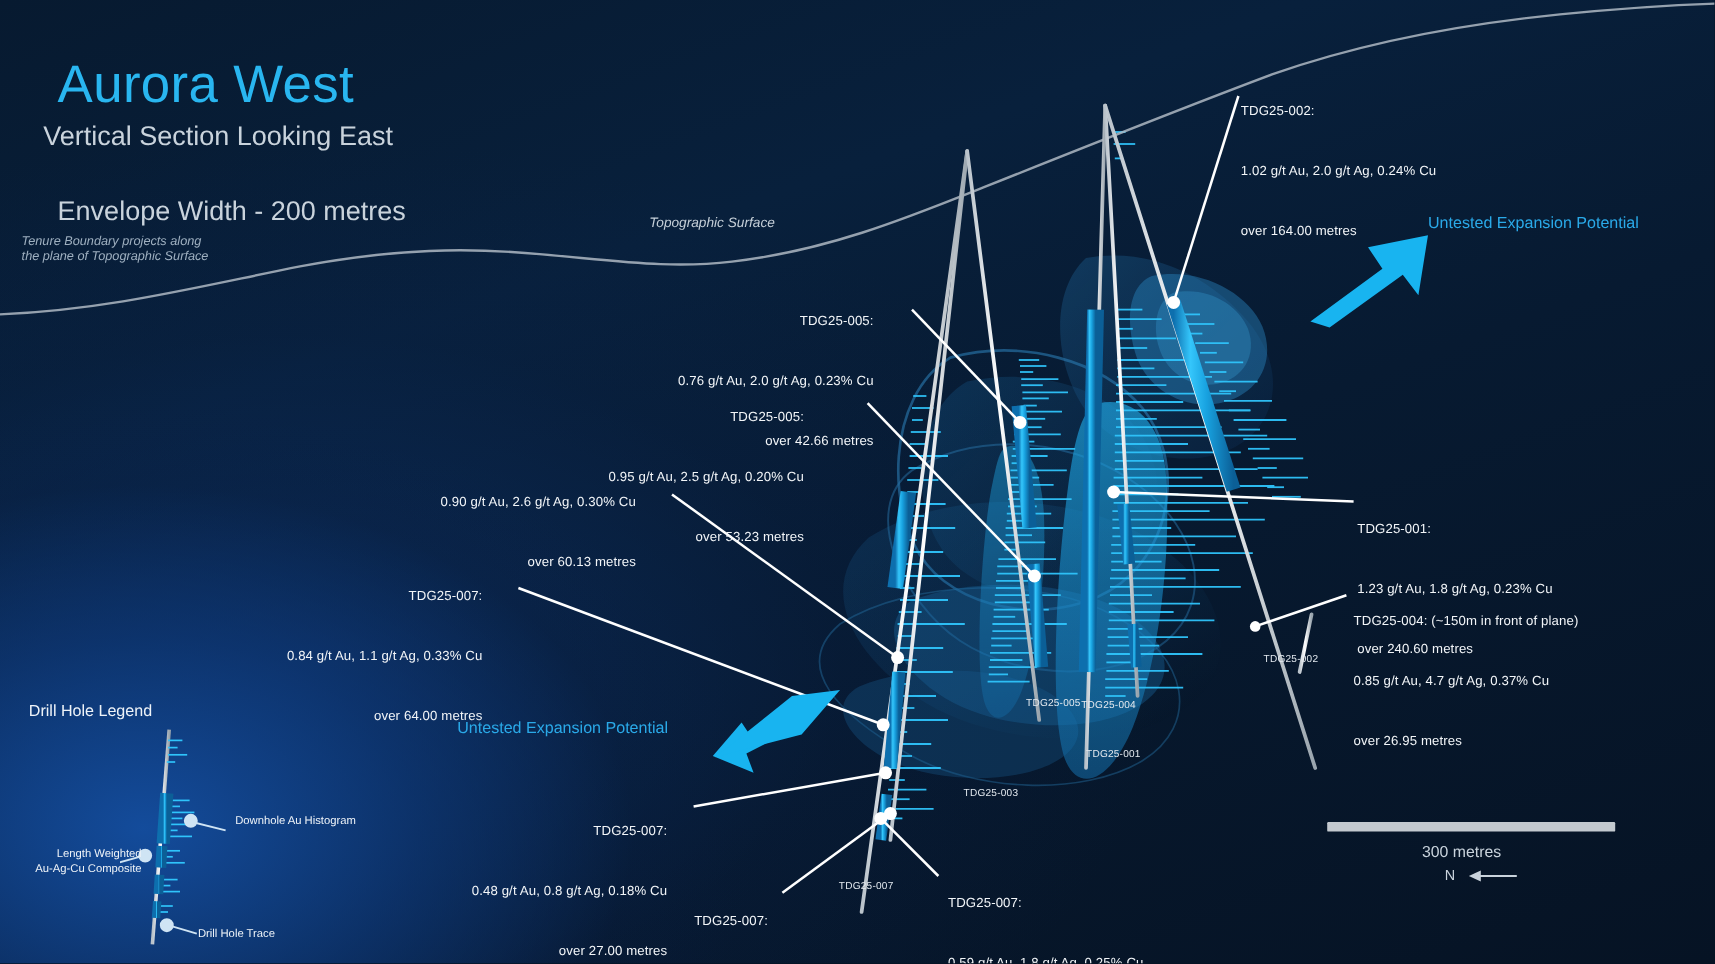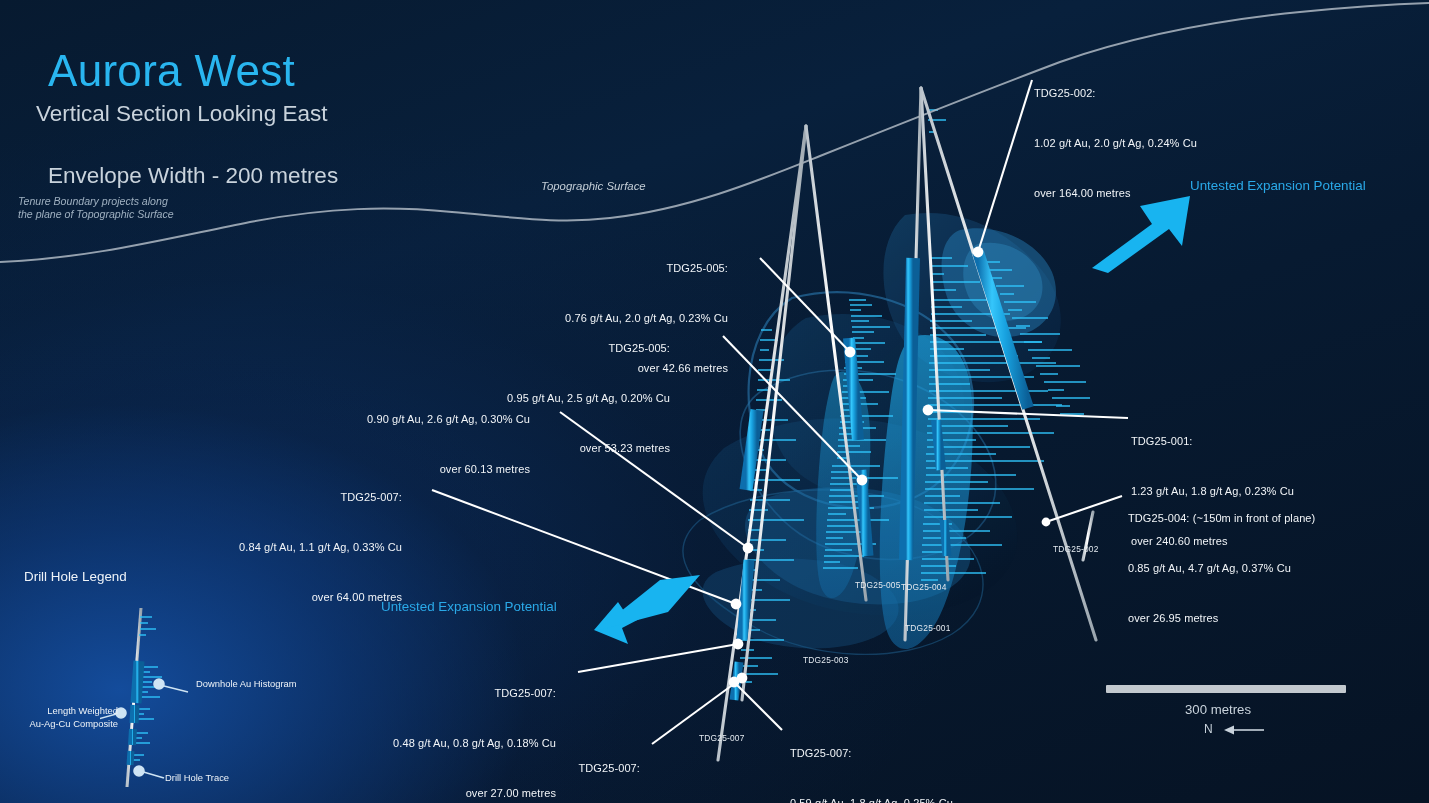--- a/index.html
+++ b/index.html
@@ -405,21 +405,21 @@
     
   </div>
 
   <div class="collar" style="left:1053px;top:544px;">TDG25-002</div>
   <div class="collar" style="left:855px;top:580px;">TDG25-005</div>
   <div class="collar" style="left:885px;top:582px;margin-left:16px;">TDG25-004</div>
   <div class="collar" style="left:905px;top:623px;">TDG25-001</div>
   <div class="collar" style="left:803px;top:655px;">TDG25-003</div>
   <div class="collar" style="left:699px;top:733px;">TDG25-007</div>
 
-  <div class="legttl" style="left:24px;top:569px;">Drill Hole Legend</div>
+  <div class="legttl" style="left:24px;top:585px;">Drill Hole Legend</div>
 
   <svg style="position:absolute;left:100px;top:605px;width:210px;height:195px;" viewBox="0 0 210 195">
     <defs>
       <linearGradient id="lrod" x1="0" y1="0" x2="1" y2="0">
         <stop offset="0%" stop-color="#0d6fae"></stop>
           <stop offset="30%" stop-color="#35c6fb"></stop>
         <stop offset="60%" stop-color="#18a2e0"></stop>
           <stop offset="100%" stop-color="#0b5f97"></stop>
       </linearGradient>
       <linearGradient id="ltr" x1="0" y1="0" x2="1" y2="0">

